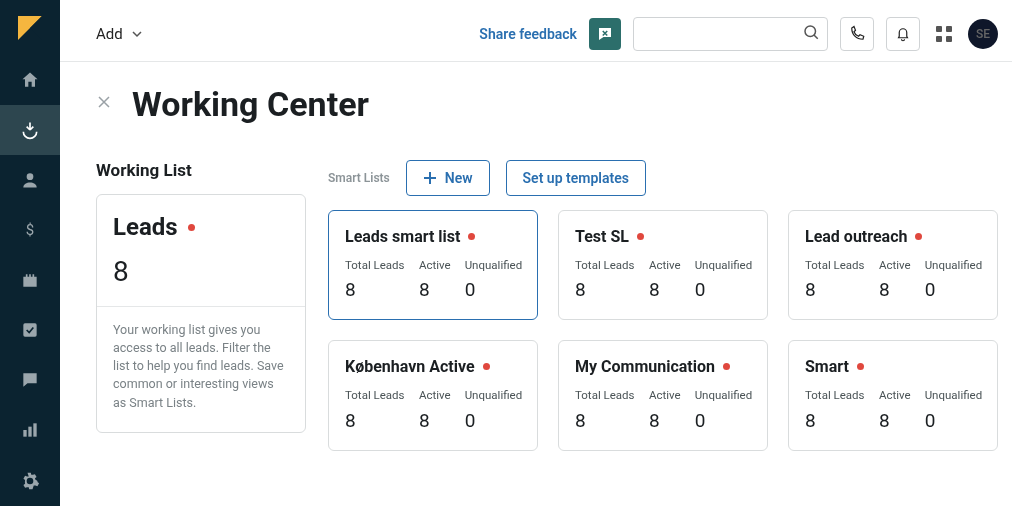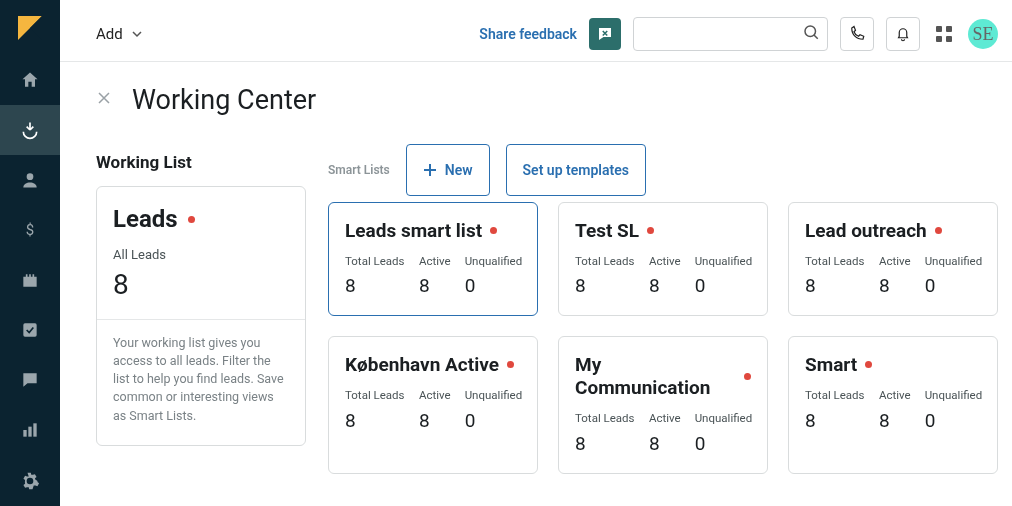--- a/index.html
+++ b/index.html
@@ -26,57 +26,57 @@
   .feedback-link { color: #2a6fb0; font-weight: 600; font-size: 14px; cursor: pointer; }
   .chatbox { width: 32px; height: 32px; border-radius: 4px; background: #2c6e6b; display: flex; align-items: center; justify-content: center; cursor: pointer; }
   .chatbox svg { width: 18px; height: 18px; fill: #fff; }
   .search-wrap { position: relative; }
   .search-input { width: 195px; height: 34px; border: 1px solid #d0d3d5; border-radius: 4px; padding: 0 34px 0 10px; font-size: 14px; outline: none; }
   .search-icon-btn { position: absolute; right: 8px; top: 50%; transform: translateY(-50%); color: #555; }
   .icon-sq { width: 34px; height: 34px; border: 1px solid #d0d3d5; border-radius: 4px; display: flex; align-items: center; justify-content: center; cursor: pointer; color: #222; }
   .icon-sq svg { width: 18px; height: 18px; fill: none; stroke: currentColor; stroke-width: 1.6; }
   .grid-icon svg { stroke: none; fill: currentColor; }
   .grid-icon { width: 24px; height: 24px; display:flex; align-items:center; justify-content:center; cursor:pointer; color:#555; }
-  .avatar { width: 30px; height: 30px; border-radius: 50%; background: #5eead4; color: #666; font-size: 18px; font-weight: 500; display: flex; align-items: center; justify-content: center; cursor: pointer; font-family: Liberation Serif, serif; }
+  .avatar { width: 30px; height: 30px; border-radius: 50%; background: #0f172a; color: #666; font-size: 12px; font-weight: 500; display: flex; align-items: center; justify-content: center; cursor: pointer; }
 
   
   .content { padding: 22px 22px 0 36px; overflow: hidden; }
   .page-title-row { display: flex; align-items: center; gap: 20px; margin-bottom: 36px; }
   .close-x { color: #9aa1a6; cursor: pointer; }
   .close-x svg { width: 16px; height: 16px; stroke: currentColor; }
-  .page-title { font-size: 27px; font-weight: 400; color: #1b1f22; }
+  .page-title { font-size: 34px; font-weight: 700; color: #1b1f22; }
 
   .layout { display: flex; gap: 22px; align-items: flex-start; }
 
   
   .wl-col { width: 210px; flex: 0 0 210px; }
   .wl-heading { font-size: 17px; font-weight: 700; color: #1b1f22; margin-bottom: 14px; }
   .wl-card { border: 1px solid #d9dcdd; border-radius: 6px; overflow: hidden; }
   .wl-top { padding: 18px 16px 18px 16px; }
   .wl-title-row { display: flex; align-items: center; gap: 10px; margin-bottom: 14px; }
   .dot { width: 7px; height: 7px; border-radius: 50%; background: #e0483e; display: inline-block; }
   .wl-name { font-size: 24px; font-weight: 700; color: #1b1f22; }
   .wl-sub { font-size: 13px; color: #4a5356; margin-bottom: 6px; }
   .wl-count { font-size: 28px; font-weight: 400; color: #1b1f22; }
   .wl-divider { border-top: 1px solid #e5e7e8; }
   .wl-help { padding: 14px 16px 20px 16px; font-size: 12.5px; line-height: 1.45; color: #7a8286; }
 
   
   .sl-col { flex: 1; min-width: 0; }
   .sl-header { display: flex; align-items: center; gap: 16px; margin-bottom: 14px; height: 36px; }
   .sl-heading { font-size: 12px; font-weight: 600; color: #8c9498; }
-  .btn { border: 1px solid #2a6fb0; color: #2a6fb0; background: #fff; border-radius: 4px; height: 52px; padding: 0 16px; font-size: 14px; font-weight: 600; cursor: pointer; display: inline-flex; align-items: center; gap: 8px; }
+  .btn { border: 1px solid #2a6fb0; color: #2a6fb0; background: #fff; border-radius: 4px; height: 36px; padding: 0 16px; font-size: 14px; font-weight: 600; cursor: pointer; display: inline-flex; align-items: center; gap: 8px; }
   .btn.plain { }
   .plus-ic { width: 14px; height: 14px; stroke: currentColor; stroke-width: 2; }
 
   .sl-grid { display: grid; grid-template-columns: repeat(3, 210px); gap: 20px; }
   .sl-card { border: 1px solid #d9dcdd; border-radius: 6px; padding: 16px 16px 18px 16px; cursor: pointer; }
   .sl-card.featured { border-color: #2a6fb0; }
   .sl-title-row { display: flex; align-items: center; gap: 8px; margin-bottom: 12px; }
-  .sl-name { font-size: 19px; font-weight: 700; color: #1b1f22; }
+  .sl-name { font-size: 16px; font-weight: 700; color: #1b1f22; }
   .sl-stats { display: grid; grid-template-columns: 42% 26% 32%; column-gap: 0; }
   .sl-stat-label { font-size: 11.5px; color: #4a5356; line-height: 1.25; }
   .sl-stat-val { font-size: 19px; color: #1b1f22; margin-top: 6px; font-weight: 400; }
 </style>
 </head>
 <body>
 
 <div class="app">
 
   <div class="sidebar">
@@ -205,21 +205,20 @@
       <div class="layout">
 
         <div class="wl-col">
           <div class="wl-heading">Working List</div>
           <div class="wl-card">
             <div class="wl-top">
               <div class="wl-title-row">
                 <span class="wl-name">Leads</span>
                 <span class="dot"></span>
               </div>
-              <div class="wl-sub">All Leads</div>
               <div class="wl-count">8</div>
             </div>
             <div class="wl-divider"></div>
             <div class="wl-help">Your working list gives you access to all leads. Filter the list to help you find leads. Save common or interesting views as Smart Lists.</div>
           </div>
         </div>
 
         <div class="sl-col">
           <div class="sl-header">
             <span class="sl-heading">Smart Lists</span>

